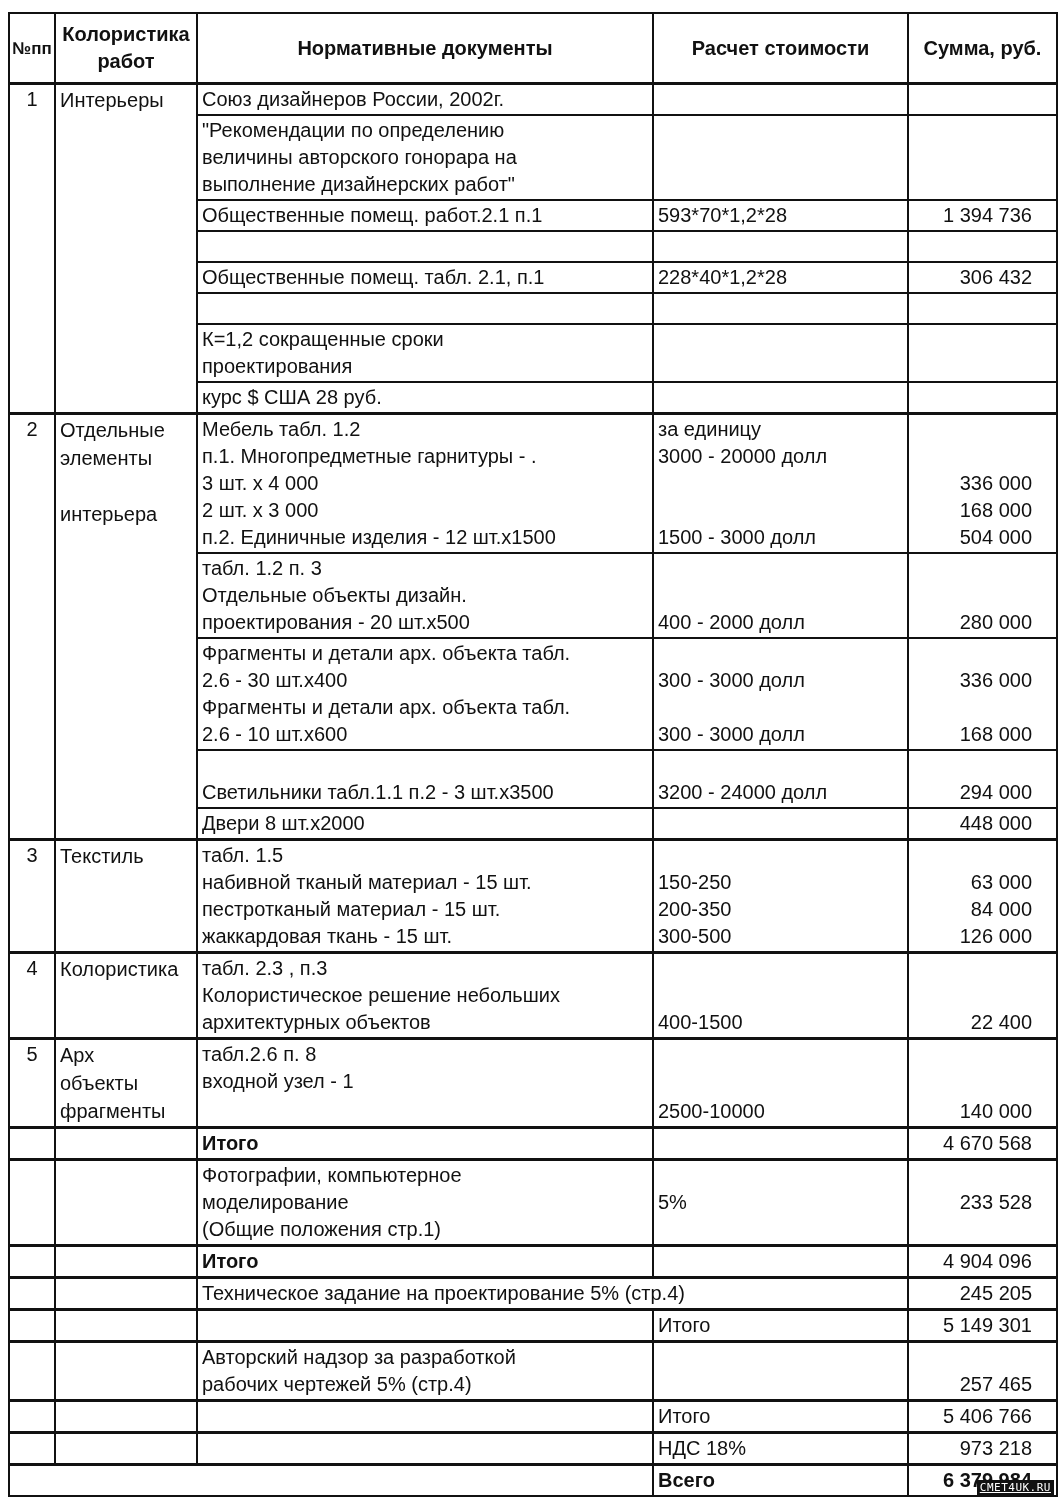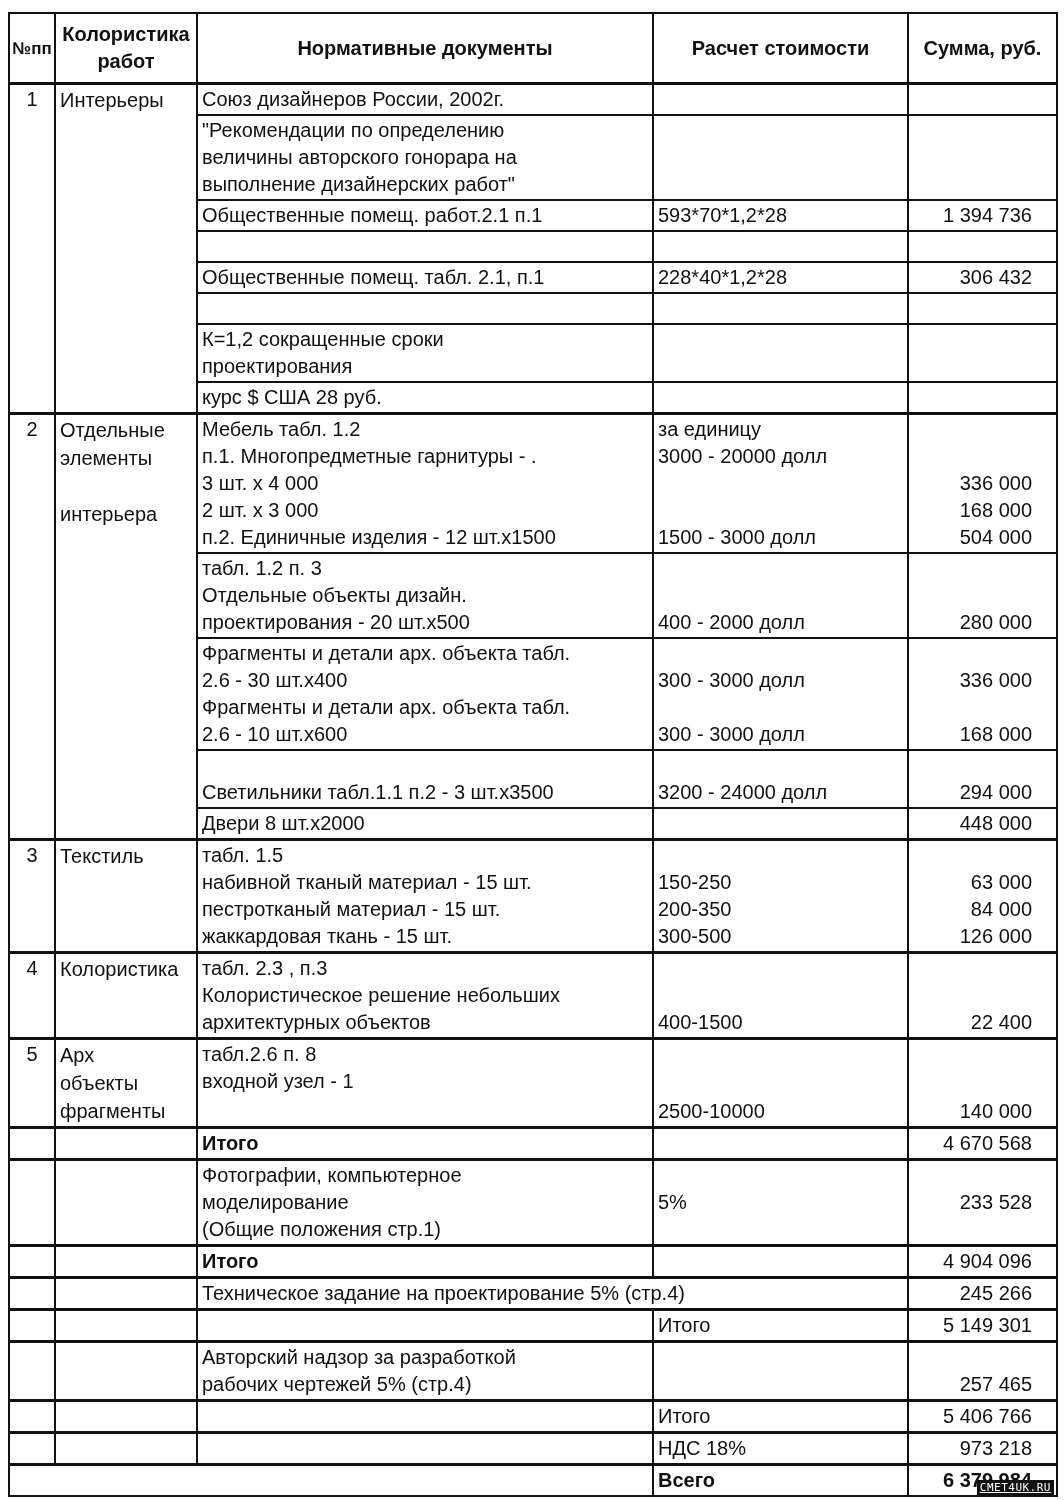--- a/index.html
+++ b/index.html
@@ -306,21 +306,21 @@
             <span class="line">4 904 096</span>
           </td>
         </tr>
         <tr class="thick-top">
           <td></td>
           <td></td>
           <td colspan="2">
             <span class="line">Техническое задание на проектирование 5% (стр.4)</span>
           </td>
           <td class="sum">
-            <span class="line">245 266</span>
+            <span class="line">245 205</span>
           </td>
         </tr>
         <tr class="thick-top">
           <td></td>
           <td></td>
           <td></td>
           <td>
             <span class="line">Итого</span>
           </td>
           <td class="sum">

